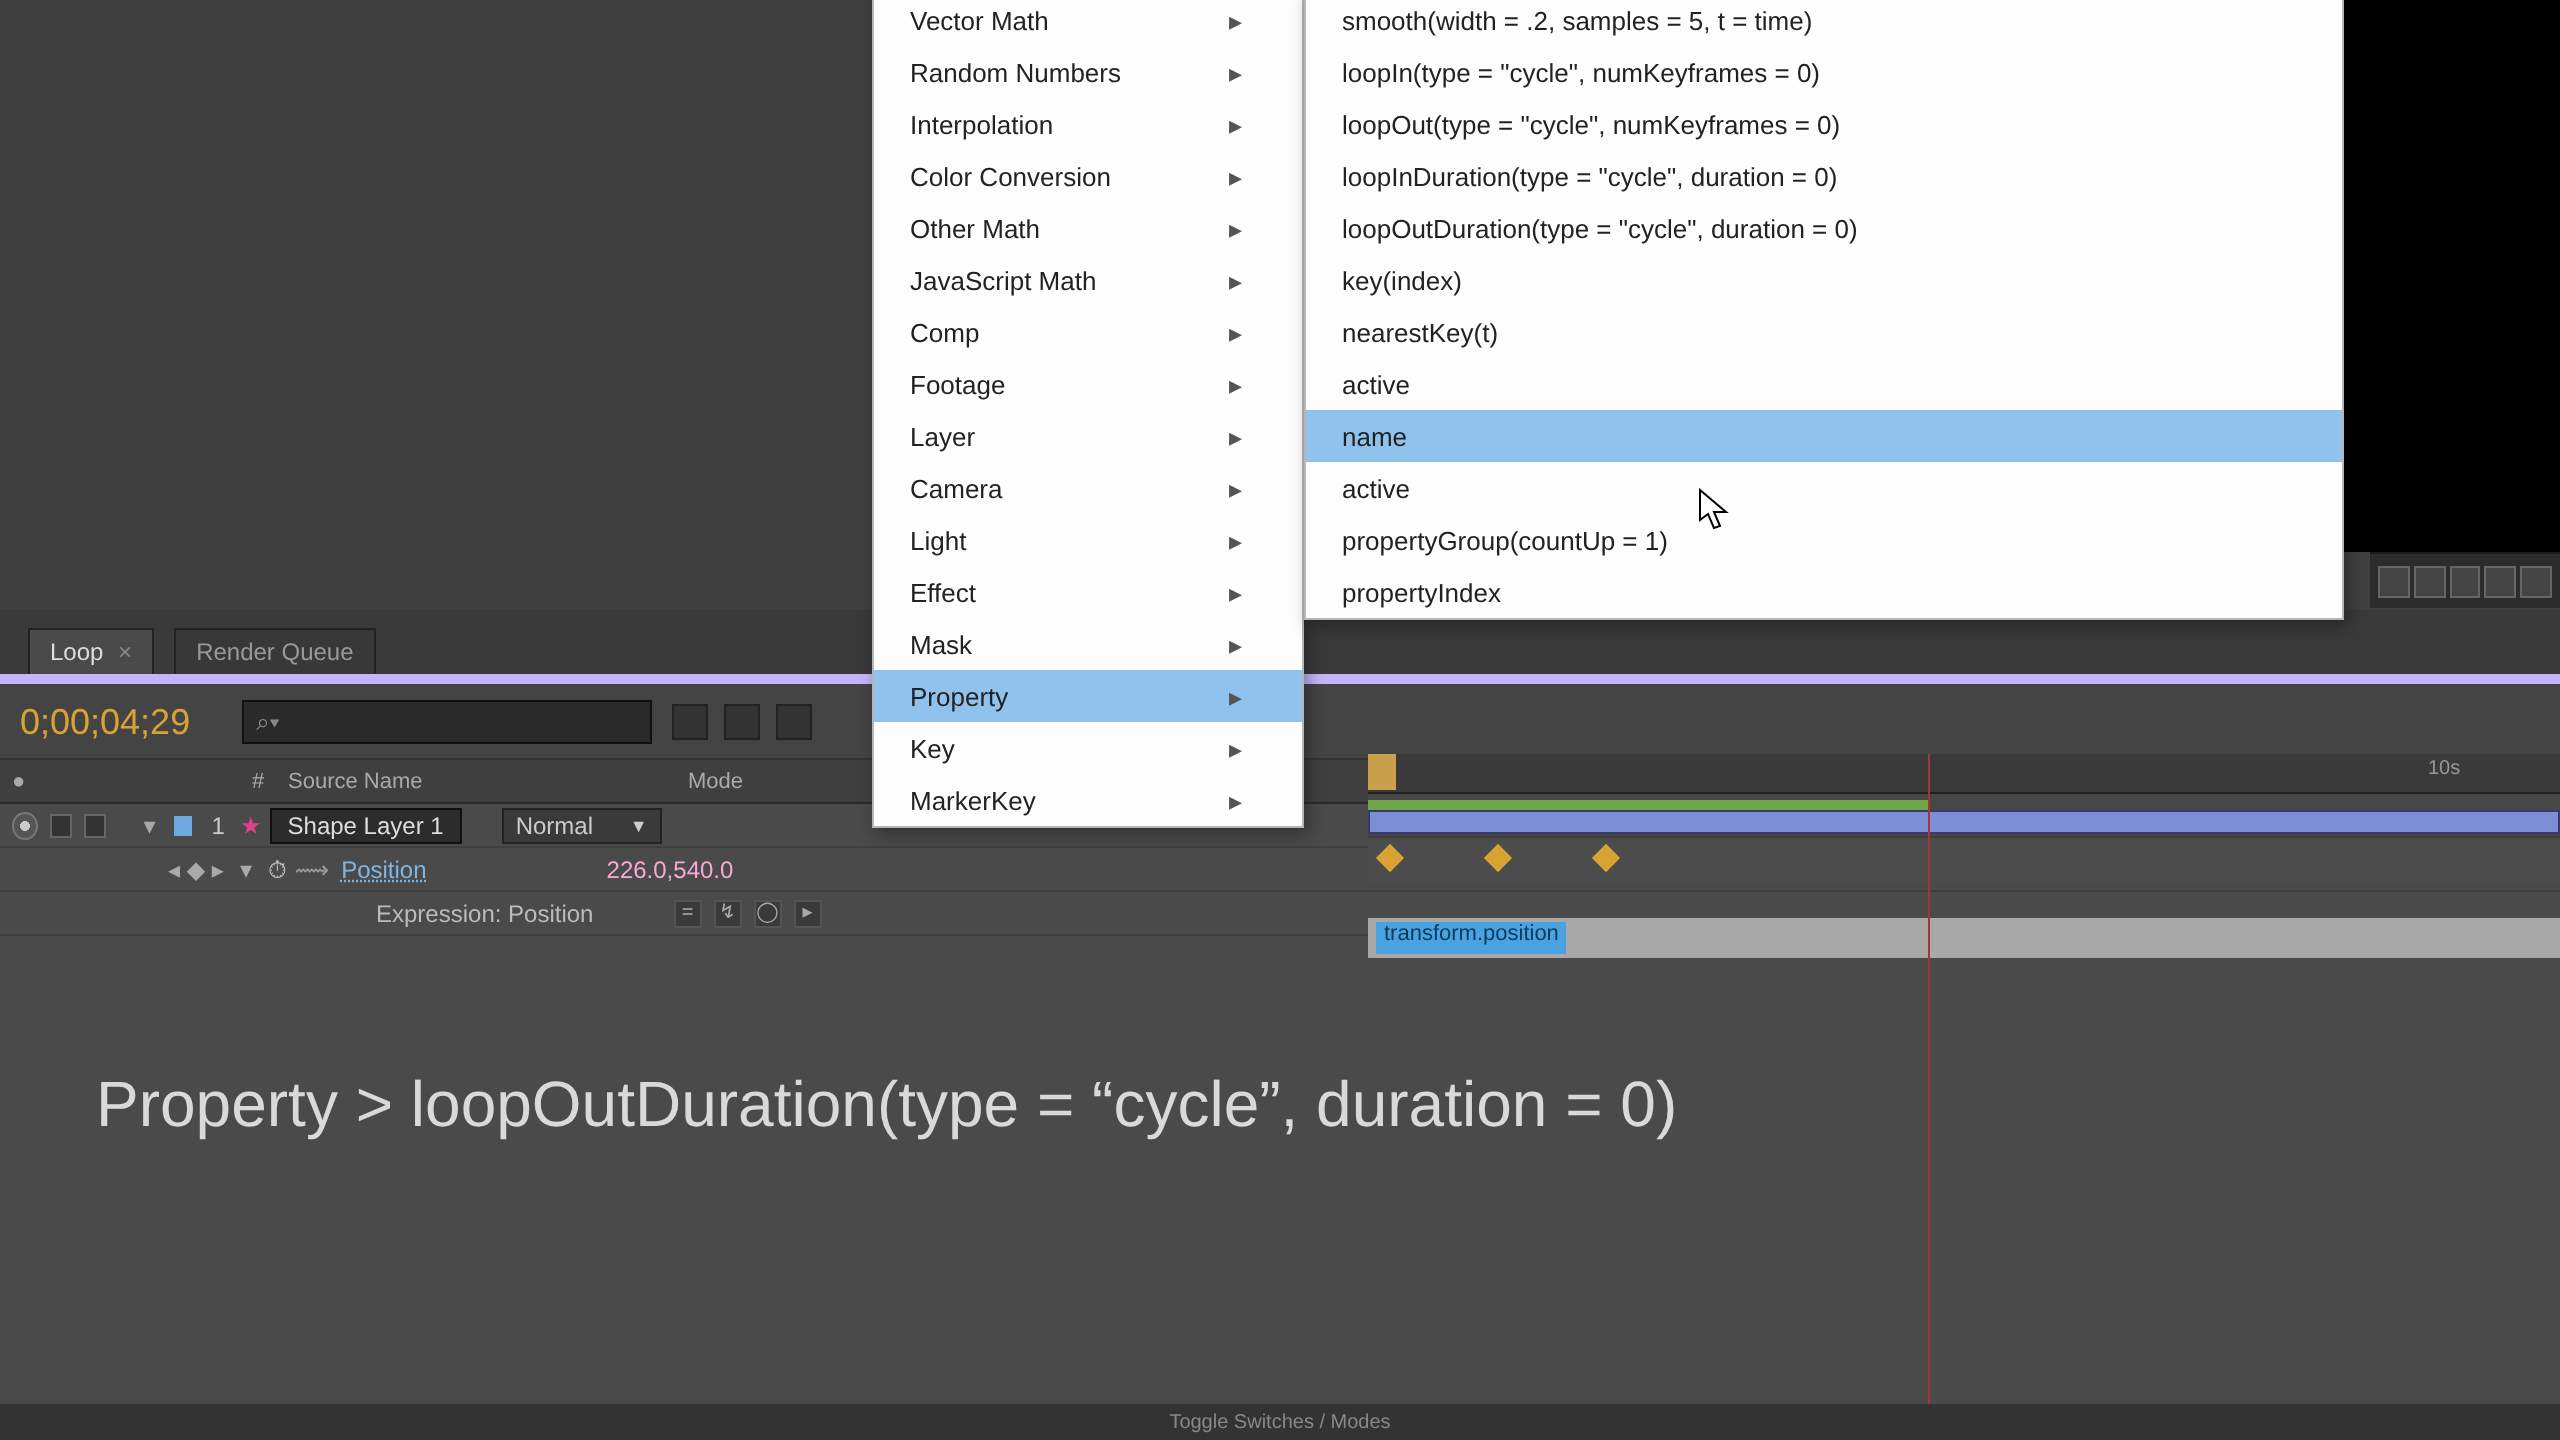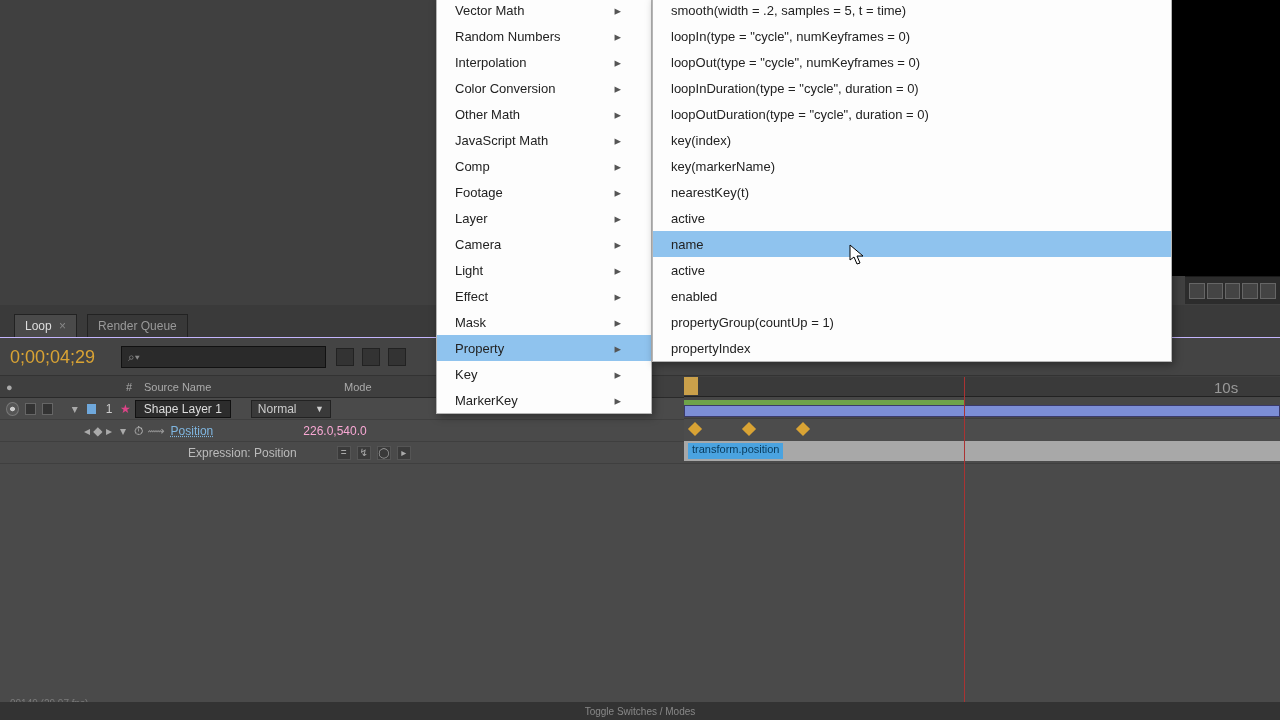--- a/index.html
+++ b/index.html
@@ -12,21 +12,21 @@
   .preview-toolbar .ticon { width: 16px; height: 16px; border: 1px solid #666; background: #444; }
 
   
   .panel-tabs { position: absolute; left: 0; top: 311px; height: 26px; display: flex; align-items: end; gap: 10px; padding-left: 14px;}
   .tab { background: #3e3e3e; border: 1px solid #222; border-bottom: none; padding: 4px 10px; font-size: 12px; color: #ddd; position: relative; }
   .tab.active { background: #4a4a4a; margin-top: 20px; }
   .tab .close { margin-left: 4px; color: #888; }
   .tab.inactive { color: #999; background:#383838; }
 
   
-  .timeline { position: absolute; left: 0; top: 337px; width: 1280px; height: 383px; background: #4a4a4a; border-top: 1px solid #c4b5fd;}
+  .timeline { position: absolute; left: 0; top: 337px; width: 1280px; height: 383px; background: #4a4a4a; border-top: 5px solid #c4b5fd;}
   .time-head { display:flex; align-items:center; height:38px; padding-left:10px; gap:10px; border-bottom:1px solid #333; background:#444;}
   .timecode { color: #d9a334; font-size: 18px; font-weight: 500; line-height: 18px; }
   .framesub { color:#7a7a7a; font-size:10px; position:absolute; left:10px; top:360px;}
   .search-wrap { display:flex; align-items:center; background:#2a2a2a; border:1px solid #111; height:22px; width:205px; padding:0 6px;}
   .search-wrap input { background:transparent; border:none; outline:none; color:#ccc; width:100%; font-size:12px;}
   .thead-icons { display:flex; gap:8px; align-items:center;}
   .thead-icons .ic { width:18px; height:18px; background:#333; border:1px solid #222;}
 
   .col-headers { height:22px; background:#3f3f3f; border-bottom:1px solid #2a2a2a; display:flex; align-items:center; font-size:11px; color:#aaa;}
   .col-headers .cell { padding:0 6px; }
@@ -49,29 +49,29 @@
   .row.sub .left-icons{justify-content:flex-end;}
   .prop-name { color:#7fb6e0; text-decoration: underline dotted; }
   .prop-val { color:#f9a8d4; }
   .expr-label{color:#bbb; padding-left:10px;}
   .expr-icons{display:flex; gap:6px; align-items:center;}
   .expr-icons .ei{width:14px;height:14px;border:1px solid #555; background:#3a3a3a; font-size:10px; line-height:12px; text-align:center; color:#aaa;}
   .kfnav{width:36px; display:flex; gap:2px; color:#aaa; font-size:12px;}
 
   
   .track-area { position:absolute; left:684px; top:377px; width:596px;}
-  .ruler { height:20px; background:#3a3a3a; border-bottom:1px solid #222; position:relative; font-size:15px; color:#999;}
+  .ruler { height:20px; background:#3a3a3a; border-bottom:1px solid #222; position:relative; font-size:10px; color:#999;}
   .ruler .mk{position:absolute; top:2px;}
   .ruler .playhead{position:absolute; top:0; width:14px; height:18px; background:#caa04a; left:0;}
   .lane { height:22px; background:#474747; border-bottom:1px solid rgba(0,0,0,0.12); position:relative;}
   .bar-top{position:absolute; left:0; top:3px; height:5px; width:280px; background:#6ea34a;}
   .bar-main{position:absolute; left:0; top:8px; height:12px; width:596px; background:#7c8ed6; border:1px solid #3a3a6a;}
   .kfline{height:22px; background:#4c4c4c; position:relative;}
   .kf{position:absolute; top:5px; width:10px; height:10px; background:#d9a334; transform:rotate(45deg);}
-  .expr-field{position:absolute; height:20px; background:#a8a8a8; left:0; width:596px;}
+  .expr-field{position:absolute; height:20px; background:#a8a8a8; left:0; width:596px;margin-top:18px;}
   .expr-field .sel{position:absolute; left:4px; top:2px; height:16px; background:#4aa3e0; color:#063; padding:0 4px; font-size:11px; color:#083a5c;}
   .cti{position:absolute; top:0; width:1px; height:360px; background:#a33; left:280px;}
 
   
   .menu { position:absolute; background:#fdfdfd; border:1px solid #b5b5b5; box-shadow:2px 3px 8px rgba(0,0,0,0.35); font-size:13px; color:#222; }
   .menu .mi { padding:4px 30px 4px 18px; height:26px; display:flex; align-items:center; justify-content:space-between; cursor:default; white-space:nowrap;}
   .menu .mi .chev{ color:#555;}
   .menu .mi.hl { background:#8fc3ee;}
   .menu1 { left:436px; top:-4px; width:216px;}
   .menu2 { left:652px; top:-4px; width:520px;}
@@ -286,47 +286,42 @@
     <div class="mi">
       <span>loopInDuration(type = "cycle", duration = 0)</span>
     </div>
     <div class="mi">
       <span>loopOutDuration(type = "cycle", duration = 0)</span>
     </div>
     <div class="mi">
       <span>key(index)</span>
     </div>
     <div class="mi">
-      <span>key(markerName)</span>
-    </div>
-    <div class="mi">
       <span>nearestKey(t)</span>
     </div>
     <div class="mi">
       <span>active</span>
     </div>
     <div class="mi hl">
       <span>name</span>
     </div>
     <div class="mi">
       <span>active</span>
-    </div>
-    <div class="mi">
-      <span>enabled</span>
     </div>
     <div class="mi">
       <span>propertyGroup(countUp = 1)</span>
     </div>
     <div class="mi">
       <span>propertyIndex</span>
     </div>
   </div>
 
 <svg class="cursor-arrow" viewBox="0 0 16 22">
   <path d="M1 1 L1 16 L5 13 L8 20 L11 19 L8 12 L14 12 Z" fill="#fff" stroke="#000" stroke-width="1"></path>
 </svg>
 
 <div class="callout">
+  <div class="l2">Property &gt; loopOutDuration(type = “cycle”, duration = 0)</div>
 </div>
 
 <div class="bottom-strip">
   <span>Toggle Switches / Modes</span>
 </div>
 
 </body></html>

